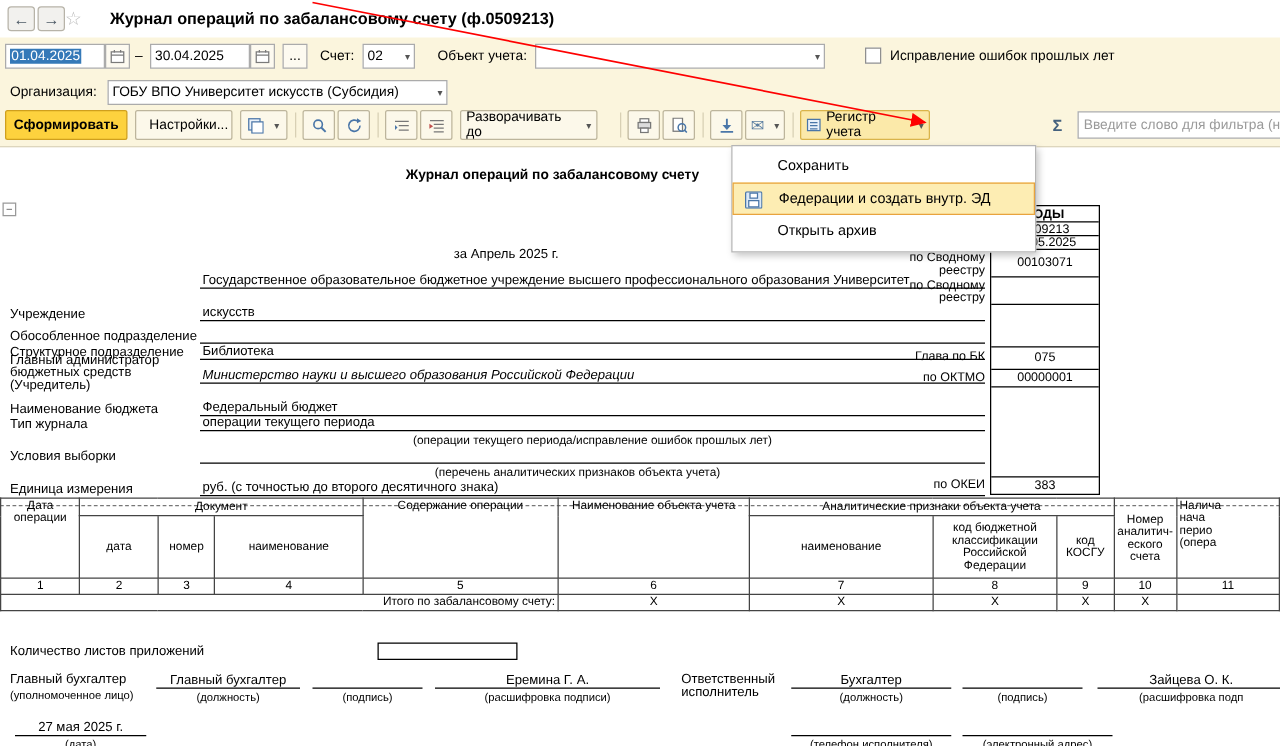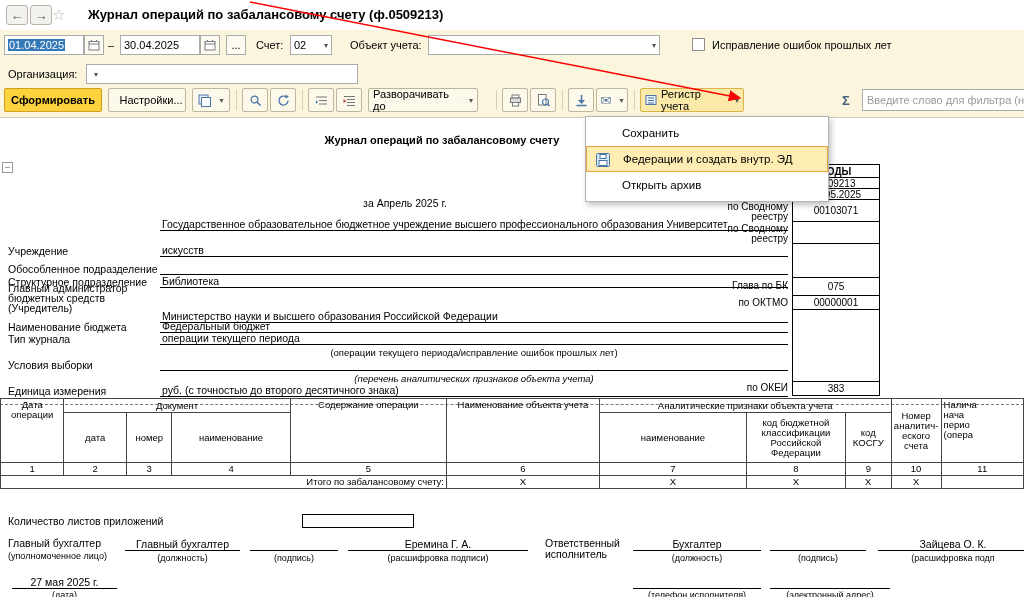--- a/index.html
+++ b/index.html
@@ -142,20 +142,21 @@
     <div class="tb combo" style="left:428px; top:5px; width:232px;">
       <span></span>
       <span class="caret">▾</span>
       </div>
 
     <div class="checkbox" style="left:692px; top:8px;"></div>
     <div class="lbl" style="left:712px; top:9px;">Исправление ошибок прошлых лет</div>
 
     <div class="lbl" style="left:8px; top:38px;">Организация:</div>
     <div class="tb combo" style="left:86px; top:34px; width:272px;">
+      <span>ГОБУ ВПО Университет искусств (Субсидия)</span>
       <span class="caret">▾</span>
       </div>
 
     <div class="tbtn primary" style="left:4px; width:98px;">
       <span>Сформировать</span>
       </div>
     <div class="tbtn" style="left:108px; width:78px;padding-left:12px;">
       <span>Настройки...</span>
       </div>
     <div class="tbtn" style="left:192px; width:38px;">
@@ -303,32 +304,32 @@
     <div class="plain-lbl" style="left:8px; top:128px;">Учреждение</div>
     <div class="uline" style="left:160px; top:126px; width:628px;">искусств</div>
 
     <div class="plain-lbl" style="left:8px; top:146px;">Обособленное подразделение</div>
     <div class="uline" style="left:160px; top:144px; width:628px;"></div>
 
     <div class="plain-lbl" style="left:8px; top:159px;">Структурное подразделение</div>
     <div class="uline" style="left:160px; top:157px; width:628px;">Библиотека</div>
 
     <div class="plain-lbl" style="left:8px; top:165px; width:140px; line-height:10px;">Главный администратор бюджетных средств (Учредитель)</div>
-    <div class="uline" style="left:160px; top:192px; width:628px;">Министерство науки и высшего образования Российской Федерации</div>
+    <div class="uline" style="left:160px; top:176px; width:628px;font-style:italic;">Министерство науки и высшего образования Российской Федерации</div>
 
     <div class="plain-lbl" style="left:8px; top:204px;">Наименование бюджета</div>
     <div class="uline" style="left:160px; top:202px; width:628px;">Федеральный бюджет</div>
 
     <div class="plain-lbl" style="left:8px; top:216px;">Тип журнала</div>
     <div class="uline" style="left:160px; top:214px; width:628px;">операции текущего периода</div>
     <div class="note" style="left:160px; top:229px; width:628px;">(операции текущего периода/исправление ошибок прошлых лет)</div>
 
     <div class="plain-lbl" style="left:8px; top:242px;">Условия выборки</div>
     <div class="uline" style="left:160px; top:240px; width:628px;"></div>
-    <div class="note" style="left:160px; top:255px; width:628px;font-style:italic;">(перечень аналитических признаков объекта учета)</div>
+    <div class="note" style="left:148px; top:255px; width:628px;">(перечень аналитических признаков объекта учета)</div>
 
     <div class="plain-lbl" style="left:8px; top:268px;">Единица измерения</div>
     <div class="uline" style="left:160px; top:266px; width:628px;">руб. (с точностью до второго десятичного знака)</div>
 
     <div class="dash-sep"></div>
 
     <table class="grid">
       <colgroup>
         <col style="width:64px">
           <col style="width:64px">

